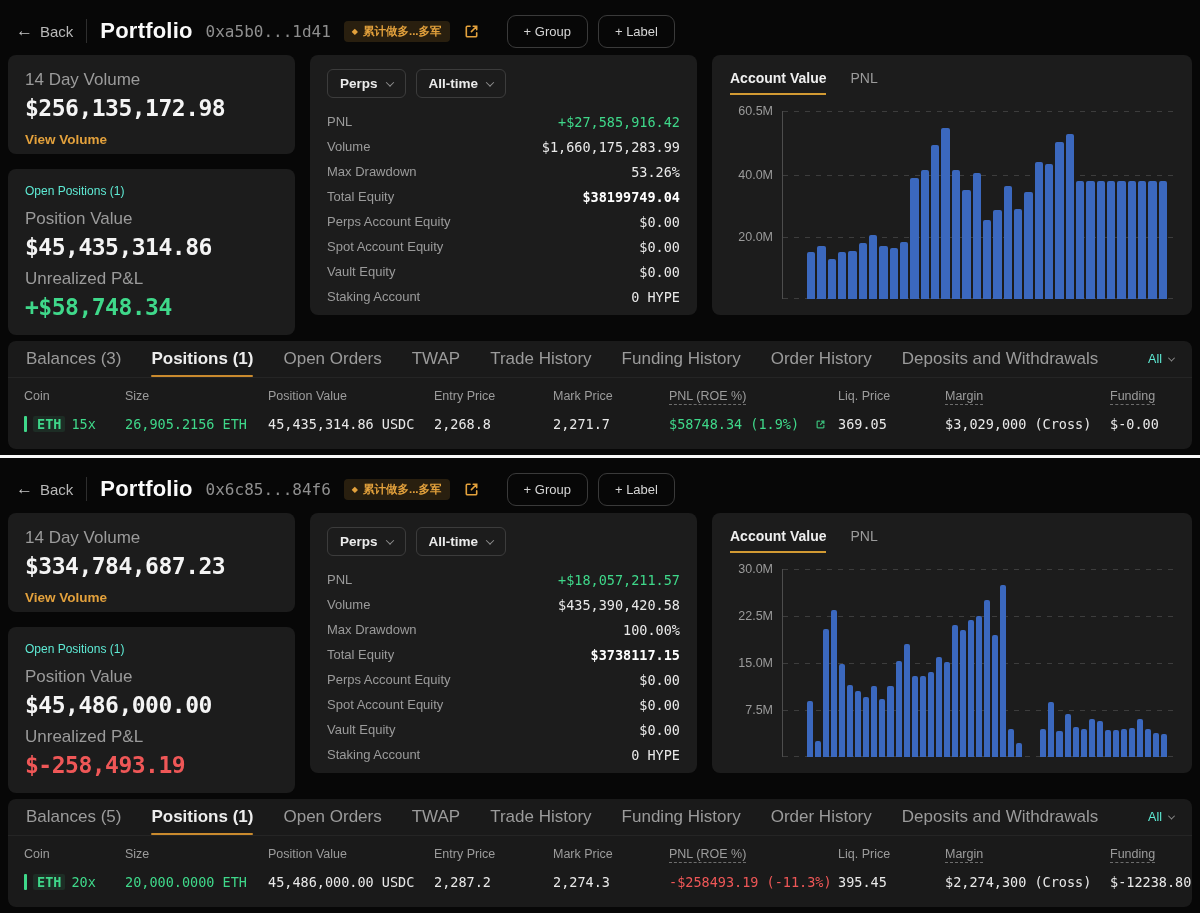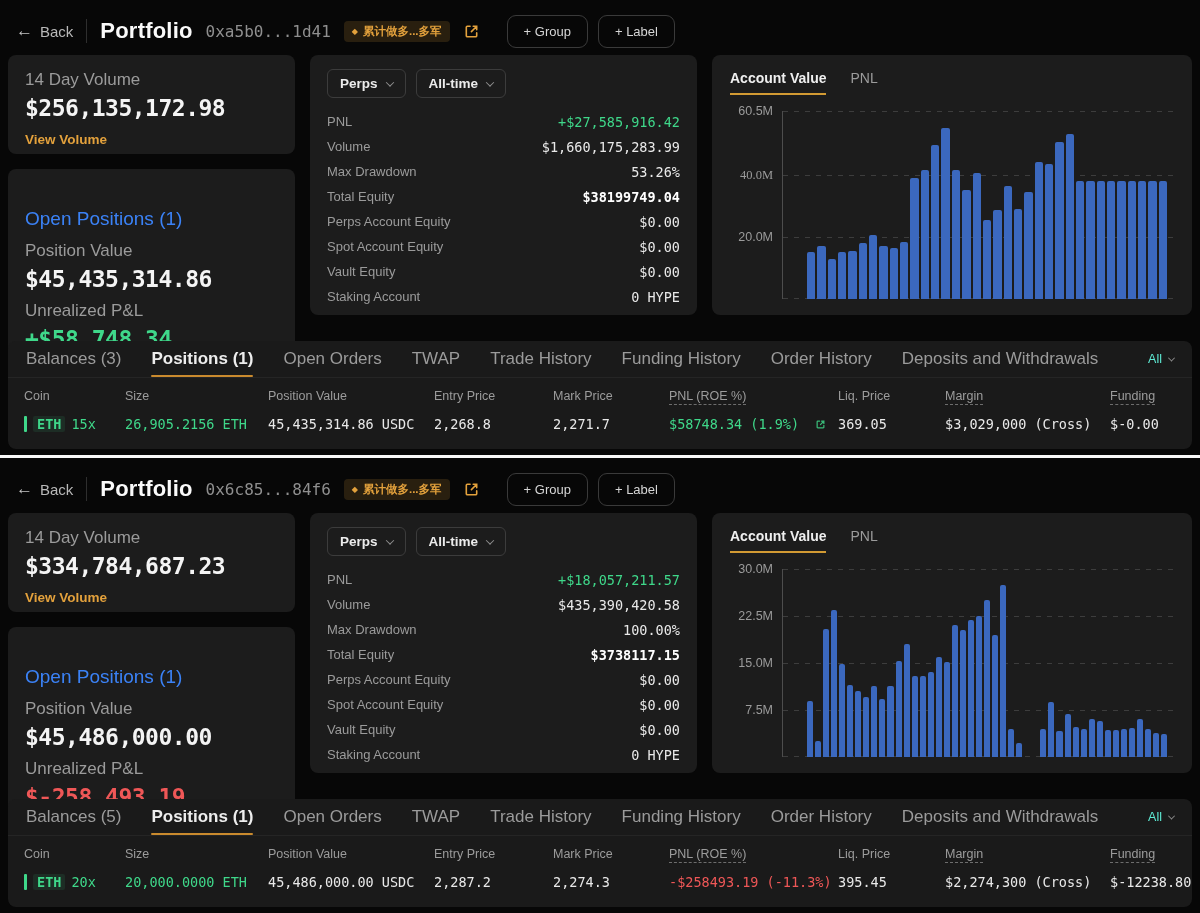--- a/index.html
+++ b/index.html
@@ -29,21 +29,21 @@
   .pill-btn + .pill-btn { margin-left: -3px; }
   .pill-btn:first-of-type { margin-left: 14px; }
 
   
   .content-row { display: flex; gap: 15px; height: 260px; margin-top: 5px; }
   .card { background: #1c1c1c; border-radius: 8px; }
   .left-col { width: 287px; display: flex; flex-direction: column; gap: 15px; }
   .volume-card { height: 99px; padding: 15px 17px; }
   .positions-card { flex: 1; padding: 15px 17px; }
   .card-label { color: #9b9b9b; font-size: 17px; margin-bottom: 5px; }
-  .card-title { color: #3b82f6; font-size: 19px; margin-bottom: 11px; margin-top: 24px; }
+  .card-title { color: #5eead4; font-size: 12px; margin-bottom: 11px; }
   .big-value { font-family: "DejaVu Sans Mono", monospace; color: #f4f4f4; font-size: 23px; font-weight: 700;
                letter-spacing: -0.5px; margin-bottom: 9px; white-space: nowrap; }
   .link { color: #e3a13c; font-size: 13.5px; font-weight: 600; cursor: pointer; display: inline-block; }
   .upl { margin-bottom: 0; }
   .green { color: #3fd88a !important; }
   .red { color: #ef5757 !important; }
 
   .stats-card { width: 387px; padding: 14px 17px; }
   .dropdown-row { display: flex; gap: 10px; margin-bottom: 11px; }
   .dropdown { display: inline-flex; align-items: center; gap: 9px; background: transparent; border: 1px solid #3c3c3c;
@@ -186,21 +186,21 @@
     </div>
 
     <div class="card chart-card">
       <div class="chart-tabs">
             <div class="chart-tab active">Account Value</div>
             <div class="chart-tab">PNL</div>
           </div>
       <div class="chart">
         <div class="y-labels">
               <div class="ytick" style="top: 0%;">60.5M</div>
-              <div class="ytick" style="top: 33.8843%; font-family: Liberation Serif, serif;">40.0M</div>
+              <div class="ytick" style="top: 33.8843%;">40.0M</div>
               <div class="ytick" style="top: 66.9421%;">20.0M</div>
             </div>
         <div class="plot">
           <div class="grid">
                 <div class="gridline" style="top: 0%;"></div>
                 <div class="gridline" style="top: 33.8843%;"></div>
                 <div class="gridline" style="top: 66.9421%;"></div>
                 <div class="gridline" style="top: calc(100% - 1px);"></div>
               </div>
           <div class="bars">

